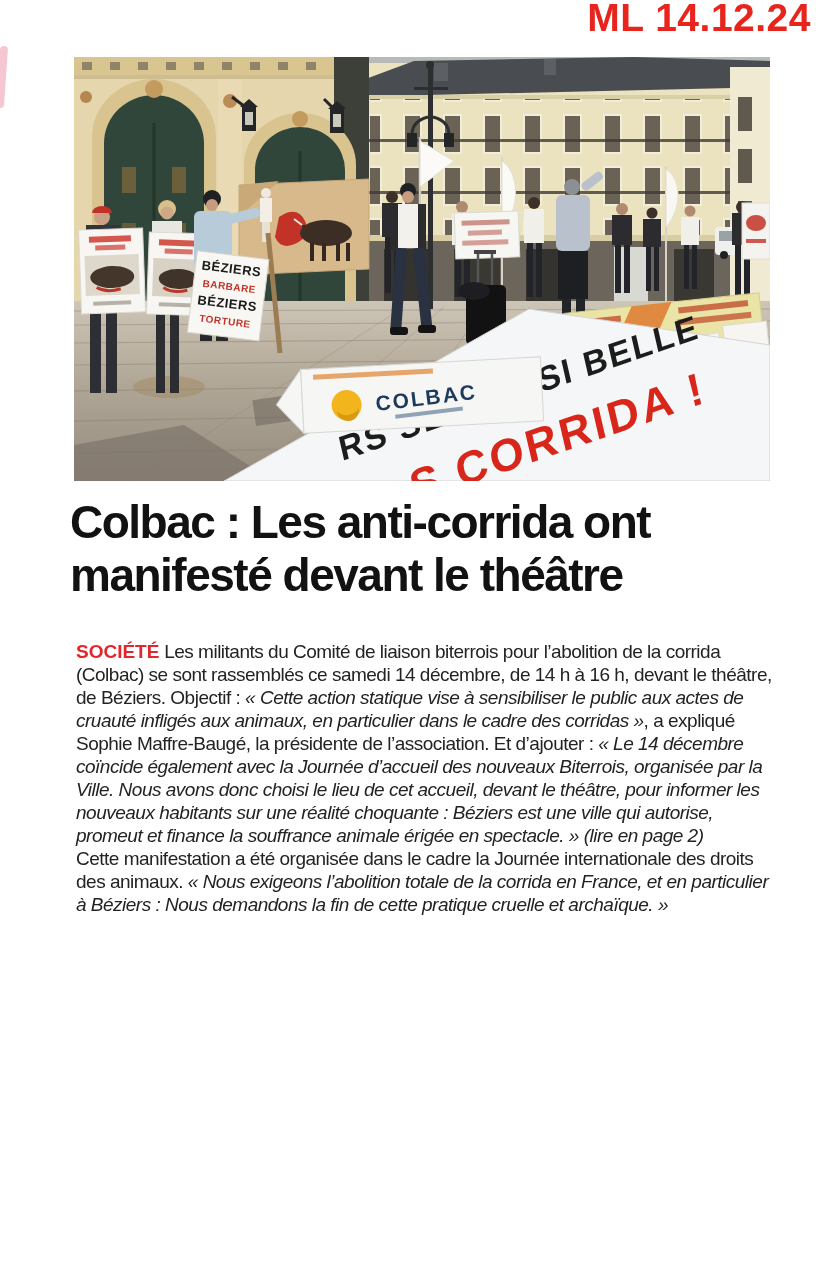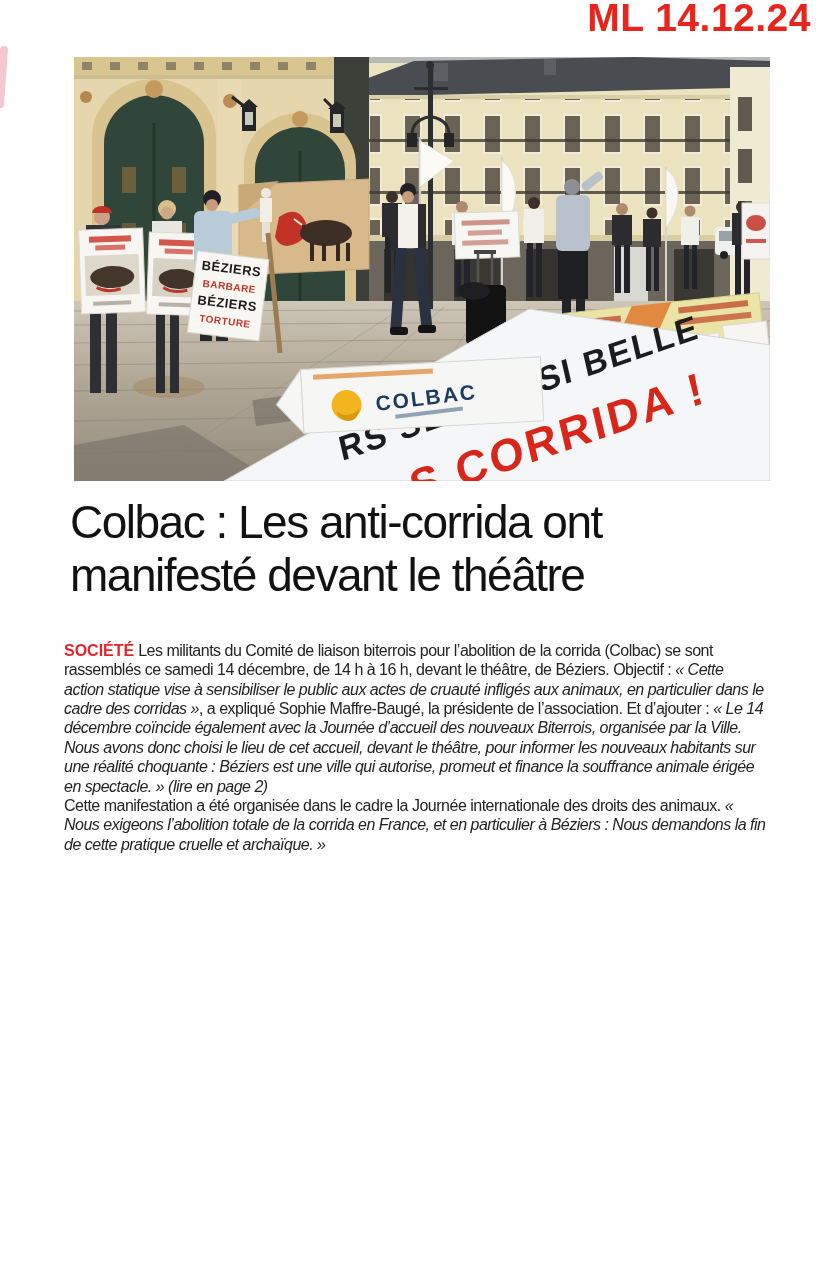--- a/index.html
+++ b/index.html
@@ -16,26 +16,26 @@
     font-size:39px;font-weight:bold;color:#e8251d;letter-spacing:.5px;
   }
   .photo-wrap{
     position:absolute;left:74px;top:57px;width:696px;height:424px;
     background:#cfc8bd;overflow:hidden;
   }
   .photo-wrap svg{display:block;}
   svg text{font-family:"Liberation Sans", sans-serif;}
   .headline{
     position:absolute;left:70px;top:496px;width:706px;
-    font-size:46px;font-weight:normal;letter-spacing:-1.5px;line-height:1.16;
+    font-size:46px;font-weight:bold;letter-spacing:-1.5px;line-height:1.16;
     color:#121212;margin:0;
   }
   .body-text{
-    position:absolute;left:64px;top:641px;width:702px;
-    font-size:16px;line-height:1.21;color:#232323;letter-spacing:-0.5px;
+    position:absolute;left:76px;top:641px;width:702px;
+    font-size:19px;line-height:1.21;color:#232323;letter-spacing:-0.5px;
     margin:0;
   }
   .kicker{color:#e2262b;font-weight:bold;letter-spacing:0;}
   .seg-italic{font-style:italic;}
   .seg-normal{font-style:normal;}
 </style>
 </head>
 <body>
 
 <div class="scan-smudge"></div>

